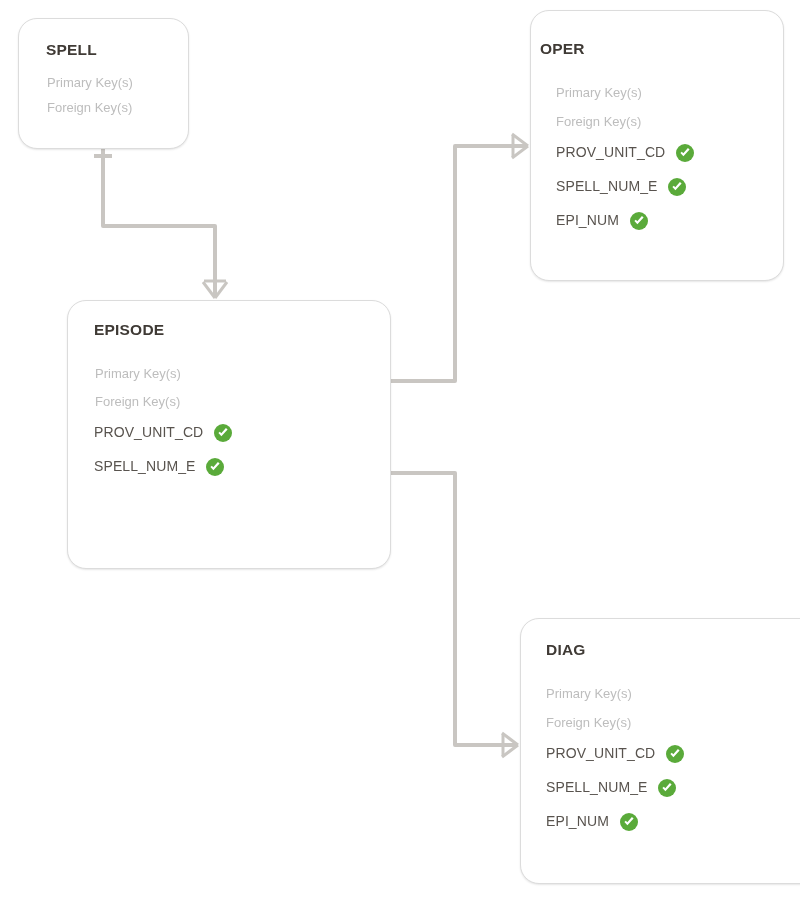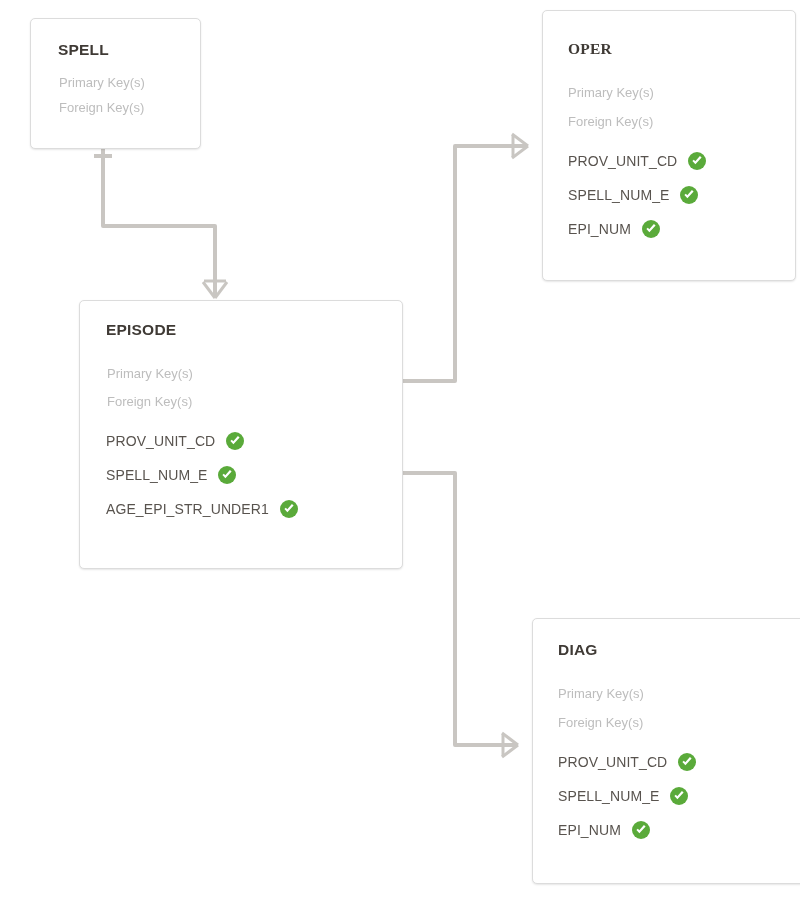--- a/index.html
+++ b/index.html
@@ -29,43 +29,42 @@
     width: 800px;
     height: 905px;
     pointer-events: none;
   }
 
   .entity {
     position: absolute;
     box-sizing: border-box;
     background: #ffffff;
     border: 1px solid #dcdcdc;
-    border-radius: 5px;
+    border-radius: 19px;
     box-shadow: 0 1px 2px rgba(0,0,0,0.10);
     z-index: 5;
-    margin-left: 12px;
   }
 
   .entity-title {
     font-size: 15.5px;
     font-weight: bold;
     color: #3f3a35;
     letter-spacing: 0.2px;
     white-space: nowrap;
   }
 
   .key-label {
     font-size: 13px;
     color: #bdbdbd;
     white-space: nowrap;
   }
 
   .field-row {
     display: flex;
-    align-items: center;
+    align-items: flex-start;
     white-space: nowrap;
   }
 
   .field-name {
     font-size: 14px;
     color: #58534e;
     letter-spacing: 0.1px;
   }
 
   .check-badge {
@@ -82,21 +81,21 @@
   
   #ent-spell   { left: 18px;  top: 18px;  width: 171px; height: 131px; }
   #ent-oper    { left: 530px; top: 10px;  width: 254px; height: 271px; }
   #ent-episode { left: 67px;  top: 300px; width: 324px; height: 269px; }
   #ent-diag    { left: 520px; top: 618px; width: 304px; height: 266px; }
 
   #ent-spell   .entity-title { position:absolute; left: 27px; top: 22px; }
   #ent-spell   .pk { position:absolute; left: 28px; top: 56px; }
   #ent-spell   .fk { position:absolute; left: 28px; top: 81px; }
 
-  #ent-oper    .entity-title { position:absolute; left: 25px; top: 29px; font-family: Liberation Serif, serif; }
+  #ent-oper    .entity-title { position:absolute; left: 9px; top: 29px; }
   #ent-oper    .pk { position:absolute; left: 25px; top: 74px; }
   #ent-oper    .fk { position:absolute; left: 25px; top: 103px; }
   #ent-oper    .fields { position:absolute; left: 25px; top: 133px; }
 
   #ent-episode .entity-title { position:absolute; left: 26px; top: 20px; }
   #ent-episode .pk { position:absolute; left: 27px; top: 65px; }
   #ent-episode .fk { position:absolute; left: 27px; top: 93px; }
   #ent-episode .fields { position:absolute; left: 26px; top: 123px; }
 
   #ent-diag    .entity-title { position:absolute; left: 25px; top: 22px; }
@@ -203,29 +202,20 @@
       </div>
       <div class="field-row">
         <span class="field-name">SPELL_NUM_E</span>
         <span class="check-badge">
           <svg width="18" height="18" viewBox="0 0 18 18">
             <circle cx="9" cy="9" r="9" fill="#5aaa3a"></circle>
             <path d="M4.4 9.1 L7.4 12.3 L13.6 5.4 L11.9 4.1 L7.3 9.3 L5.8 7.8 Z" fill="#ffffff"></path>
           </svg>
         </span>
       </div>
-      <div class="field-row">
-        <span class="field-name">AGE_EPI_STR_UNDER1</span>
-        <span class="check-badge">
-          <svg width="18" height="18" viewBox="0 0 18 18">
-            <circle cx="9" cy="9" r="9" fill="#5aaa3a"></circle>
-            <path d="M4.4 9.1 L7.4 12.3 L13.6 5.4 L11.9 4.1 L7.3 9.3 L5.8 7.8 Z" fill="#ffffff"></path>
-          </svg>
-        </span>
-      </div>
     </div>
   </div>
 
   <div class="entity" id="ent-diag">
     <div class="entity-title">DIAG</div>
     <div class="key-label pk">Primary Key(s)</div>
     <div class="key-label fk">Foreign Key(s)</div>
     <div class="fields">
       <div class="field-row">
         <span class="field-name">PROV_UNIT_CD</span>

